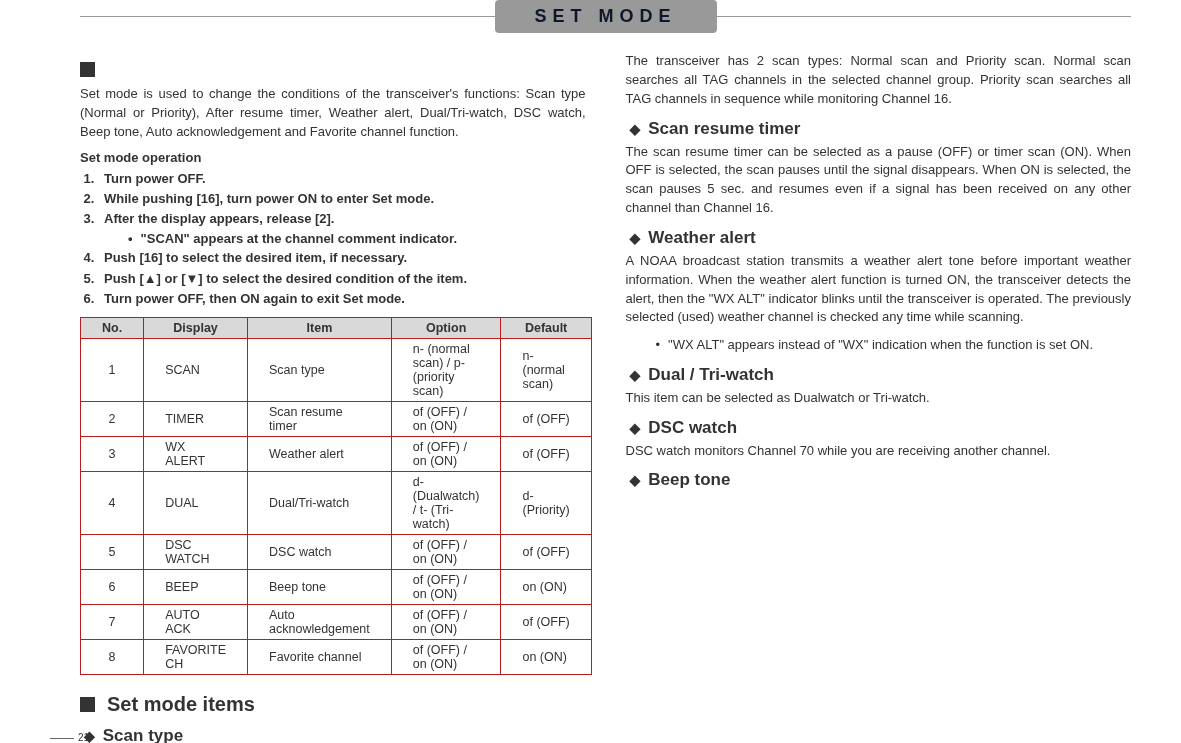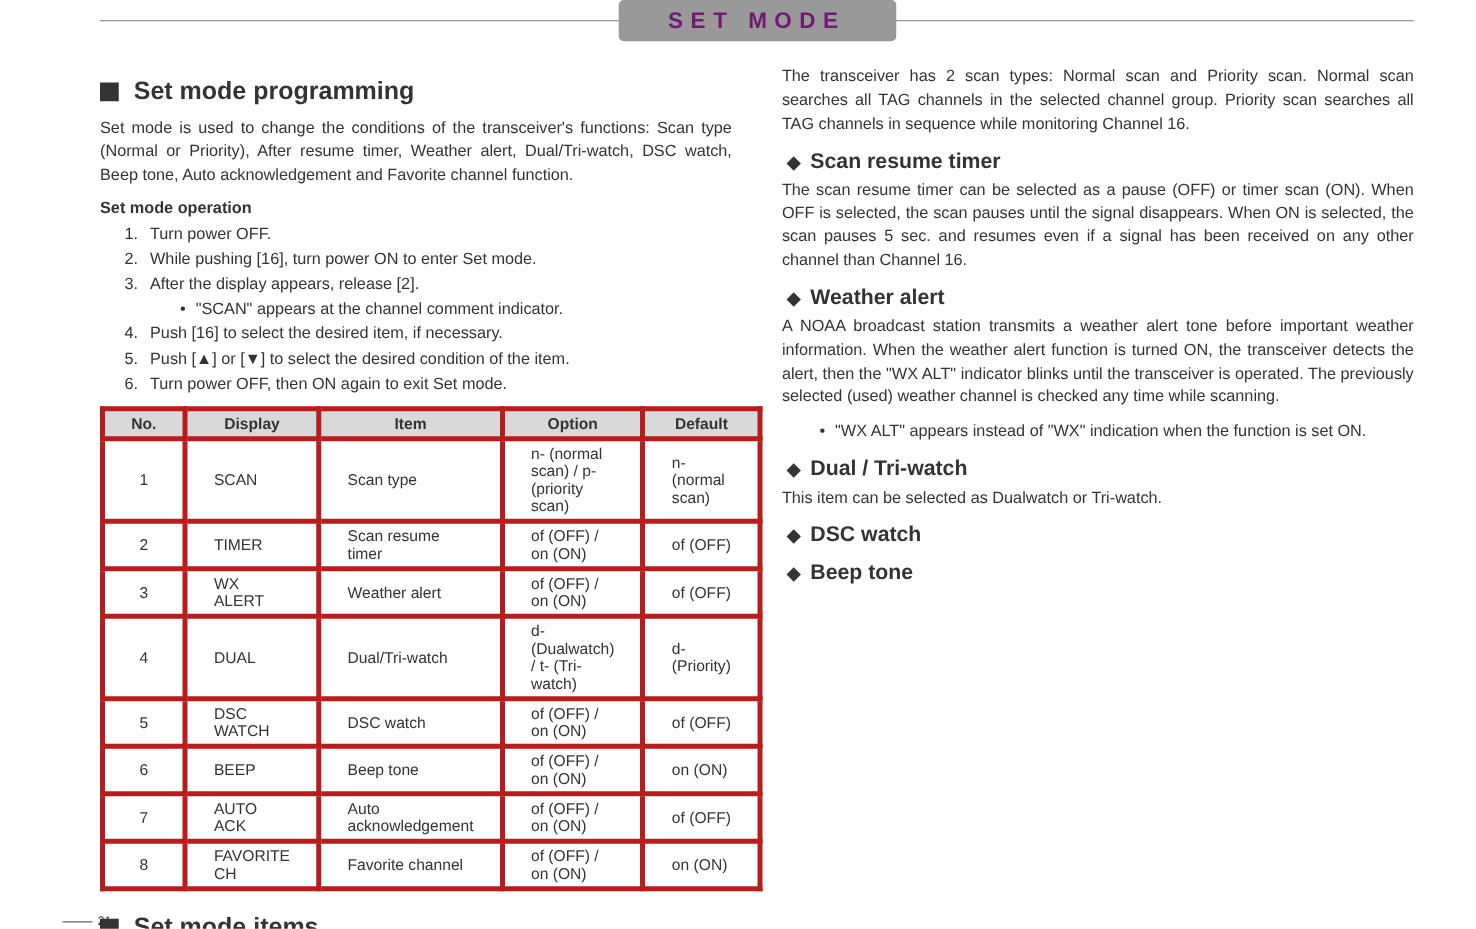--- a/index.html
+++ b/index.html
@@ -23,21 +23,21 @@
     top: 16px;
     left: 0; right: 0;
     border-top: 1.5px solid #999;
   }
   .header-title {
     position: absolute;
     left: 50%;
     transform: translateX(-50%);
     top: 0;
     background: #999;
-    color: #701a75;
+    color: #0f172a;
     font-weight: bold;
     letter-spacing: 6px;
     padding: 6px 40px;
     font-size: 18px;
     border-radius: 4px;
   }
   .columns {
     display: flex;
     gap: 40px;
   }
@@ -58,42 +58,43 @@
     width: 15px; height: 15px;
     background: #333;
   }
   p.body {
     line-height: 1.45;
     margin-bottom: 8px;
     text-align: justify;
   }
   .bold { font-weight: bold; margin: 6px 0 4px 0; }
   ol.steps {
-    margin-left: 34px;
+    margin-left: 18px;
     line-height: 1.55;
+    font-weight: bold;
   }
   ol.steps li { padding-left: 6px; }
   ul.bullets {
     list-style: none;
     margin-left: 18px;
     line-height: 1.5;
   }
   ul.bullets li::before {
     content: "•";
     margin-right: 8px;
   }
   ul.bullets.nested { margin-left: 30px; }
   table.set {
     width: 100%;
     border-collapse: collapse;
     margin-top: 8px;
     font-size: 12.5px;
   }
   table.set th, table.set td {
-    border: 4px solid #b91c1c;
+    border: 1px solid #b91c1c;
     padding: 3px 21px;
     text-align: left;
     vertical-align: middle;
     margin-top: 36px;
   }
   table.set th {
     background: #d9d9d9;
     text-align: center;
     font-weight: bold;
   }
@@ -131,21 +132,20 @@
 <div class="header-band">
   <div class="header-line"></div>
   <div class="header-title">SET MODE</div>
 </div>
 
 <div class="columns">
 
   <div class="col">
     <h2 class="sec">
       <span class="sq"></span>
-      <span>Set mode programming</span>
     </h2>
     <p class="body">Set mode is used to change the conditions of the transceiver's functions: Scan type (Normal or Priority), After resume timer, Weather alert, Dual/Tri-watch, DSC watch, Beep tone, Auto acknowledgement and Favorite channel function.</p>
     <p class="bold">Set mode operation</p>
     <ol class="steps">
       <li>Turn power OFF.</li>
       <li>While pushing [16], turn power ON to enter Set mode.</li>
       <li>
         <span>After the display appears, release [2].</span>
         <ul class="bullets">
           <li>"SCAN" appears at the channel comment indicator.</li>
@@ -257,20 +257,21 @@
     <h3 class="sub">
       <span class="dia">◆</span>
       <span>Dual / Tri-watch</span>
     </h3>
     <p class="body">This item can be selected as Dualwatch or Tri-watch.</p>
 
     <h3 class="sub">
       <span class="dia">◆</span>
       <span>DSC watch</span>
     </h3>
+    <p class="body">DSC watch monitors Channel 70 while you are receiving another channel.</p>
 
     <h3 class="sub">
       <span class="dia">◆</span>
       <span>Beep tone</span>
     </h3>
   </div>
 </div>
 
 <div class="pagenum">21</div>
 

